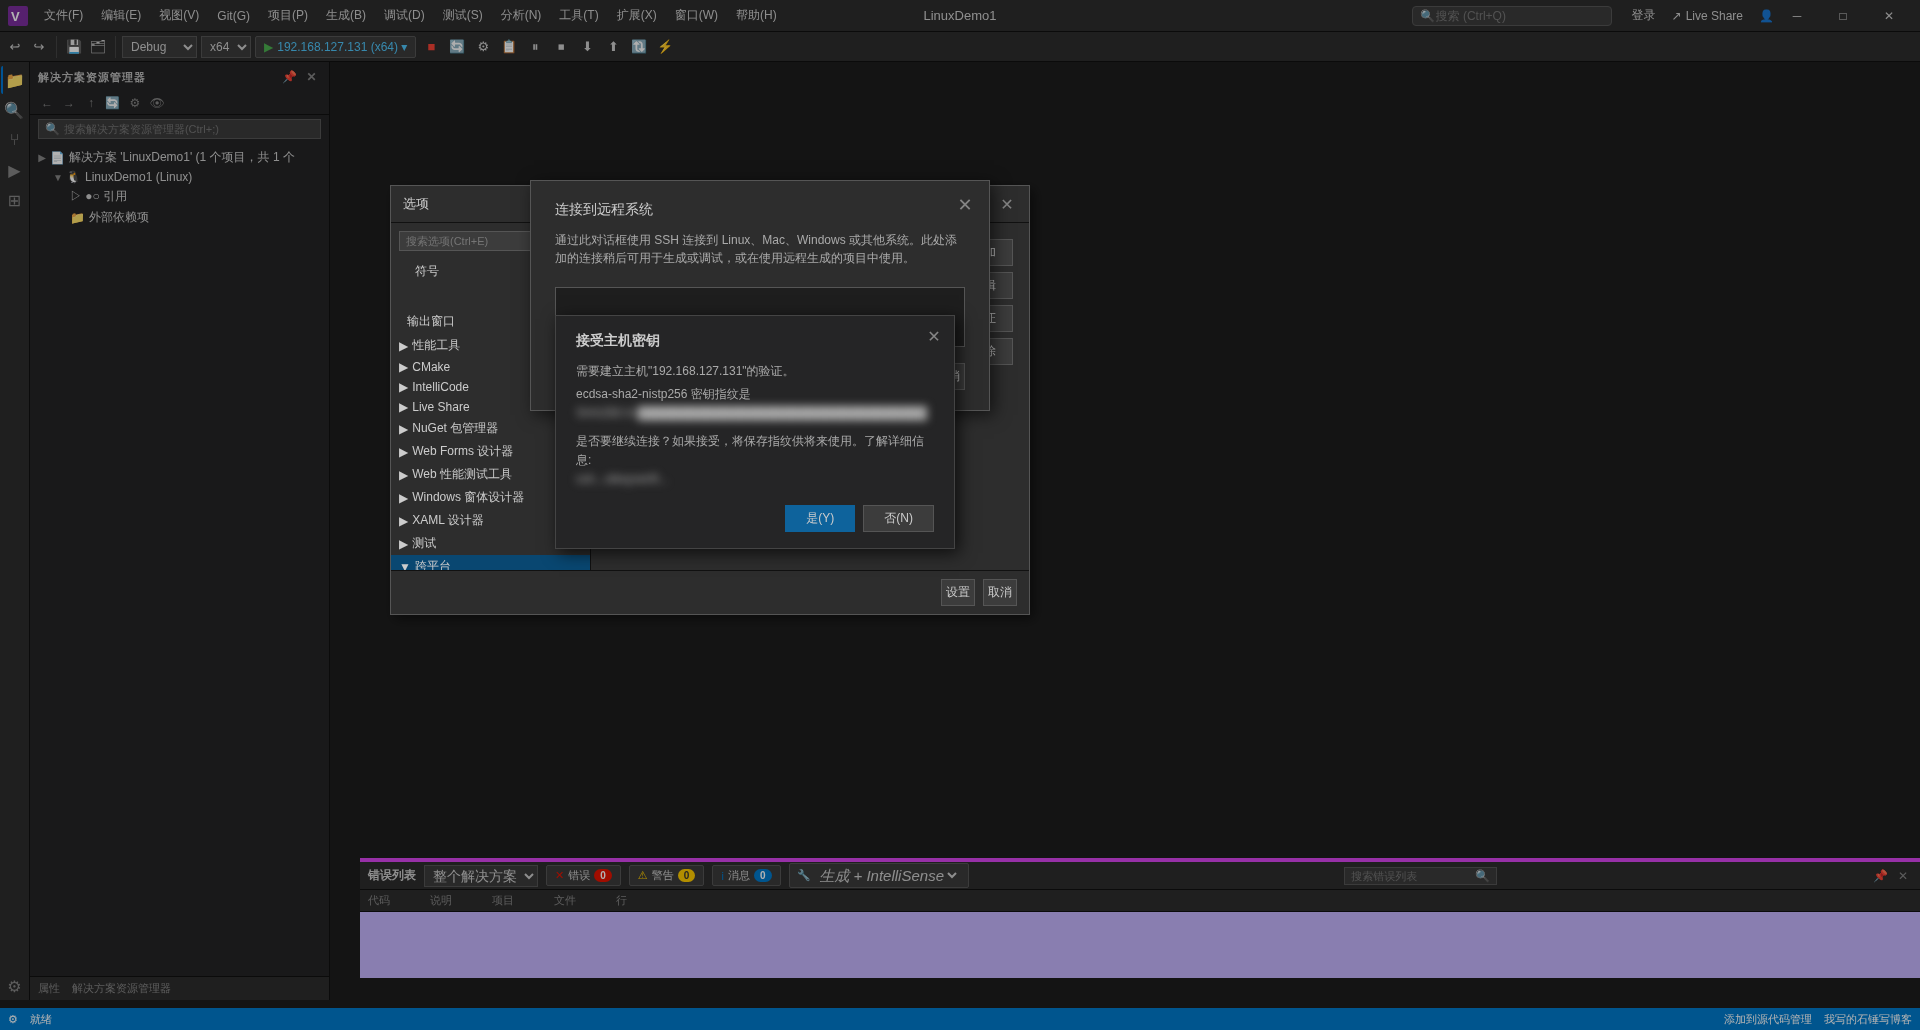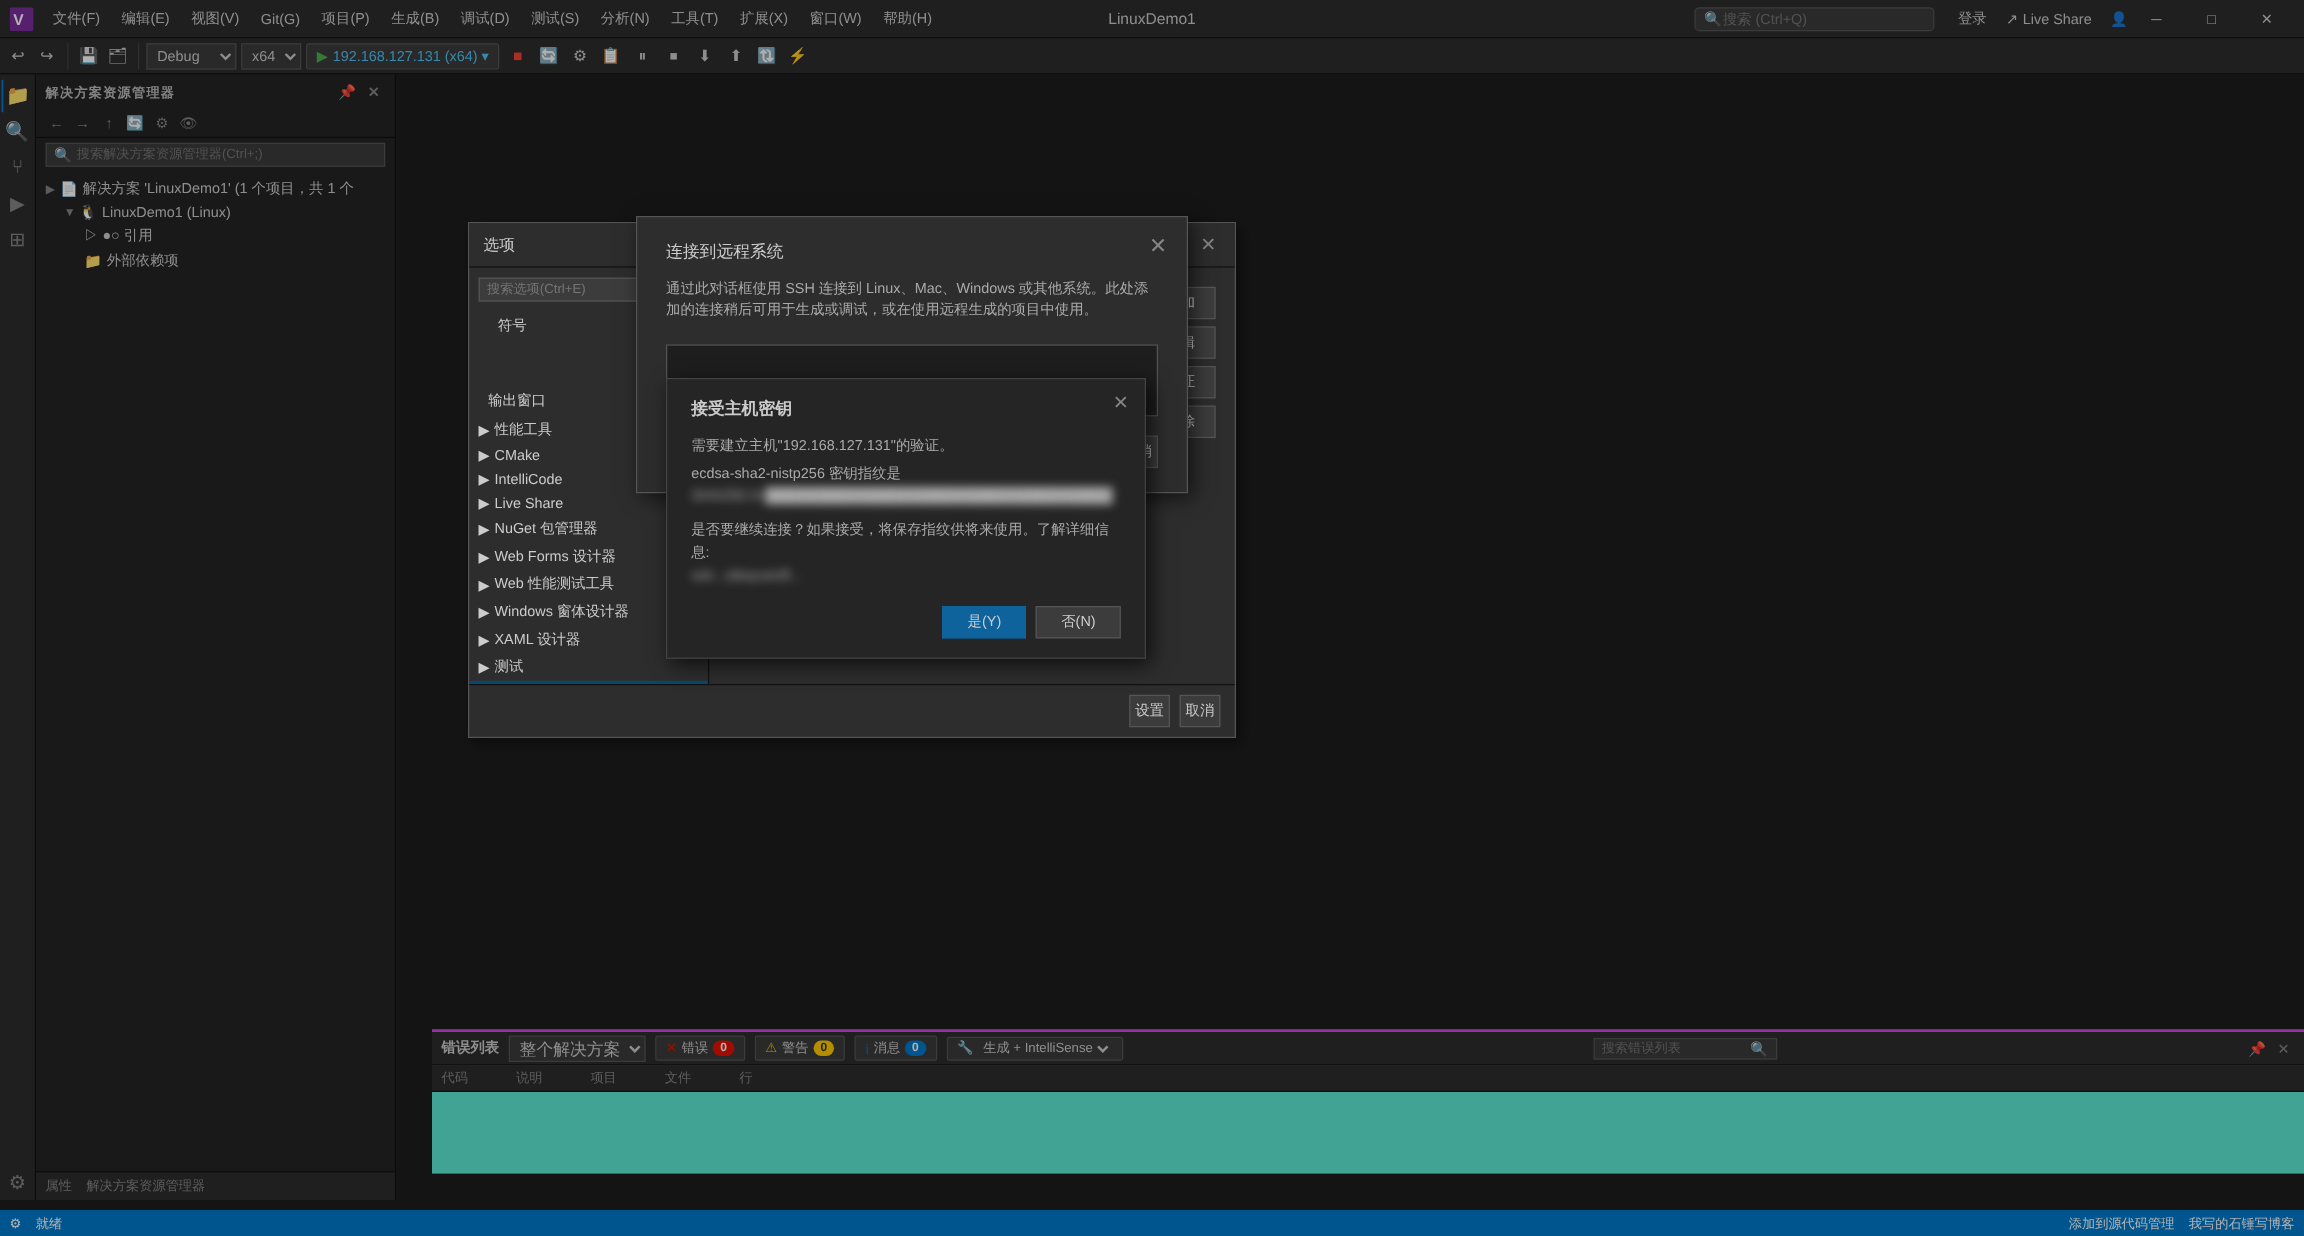--- a/index.html
+++ b/index.html
@@ -506,22 +506,22 @@
       z-index: 9;
     }
 
     
     .error-list-panel {
       position: absolute;
       bottom: 22px;
       left: 30px;
       right: 0;
       height: 120px;
-      background: #5eead4;
-      border-top: 2px solid #d946ef;
+      background: #c4b5fd;
+      border-top: 4px solid #d946ef;
     }
     .error-list-header {
       display: flex;
       align-items: center;
       height: 28px;
       background: #2d2d2d;
       border-bottom: 1px solid #111;
       padding: 0 8px;
       gap: 8px;
       font-size: 12px;
@@ -739,21 +739,21 @@
           <span>警告</span>
           <span class="error-badge badge-warning">0</span>
         </div>
         <div class="error-filter-btn">
           <span style="color:#007acc;">ℹ</span>
           <span>消息</span>
           <span class="error-badge badge-info">0</span>
         </div>
         <div class="error-filter-btn">
           <span>🔧</span>
-          <select style="background:transparent;border:none;color:#ccc;font-size:11px;">
+          <select style="background:transparent;border:none;color:#ccc;font-size:15px;font-style:italic;">
             <option>生成 + IntelliSense</option>
           </select>
         </div>
         <div class="error-search">
           <input type="text" style="background: transparent; border: none; outline: none; color: rgb(204, 204, 204); font-size: 11px; width: 120px;" placeholder="搜索错误列表">
           <span>🔍</span>
         </div>
         <div style="margin-left:auto;display:flex;gap:4px;">
           <span class="sidebar-action-btn">📌</span>
           <span class="sidebar-action-btn">✕</span>
@@ -791,21 +791,21 @@
     <div class="options-nav">
 
       <div style="padding:4px 8px;margin-bottom:4px;">
         <div style="display:flex;align-items:center;background:#3c3c3c;border:1px solid #555;padding:2px 6px;">
           <input type="text" style="background: transparent; border: none; outline: none; color: rgb(204, 204, 204); font-size: 11px; width: 100%;" placeholder="搜索选项(Ctrl+E)">
           <span>🔍</span>
         </div>
       </div>
       <div class="nav-item" style="padding-left:24px;">符号</div>
       <div class="nav-item" style="padding-left:12px;text-align:right;">实时</div>
-      <div class="nav-item" style="margin-top:12px;">输出窗口</div>
+      <div class="nav-item" style="">输出窗口</div>
       <div class="nav-group">
         <span>▶</span>
         <span>性能工具</span>
       </div>
       <div class="nav-group">
         <span>▶</span>
         <span>CMake</span>
       </div>
       <div class="nav-group">
         <span>▶</span>

